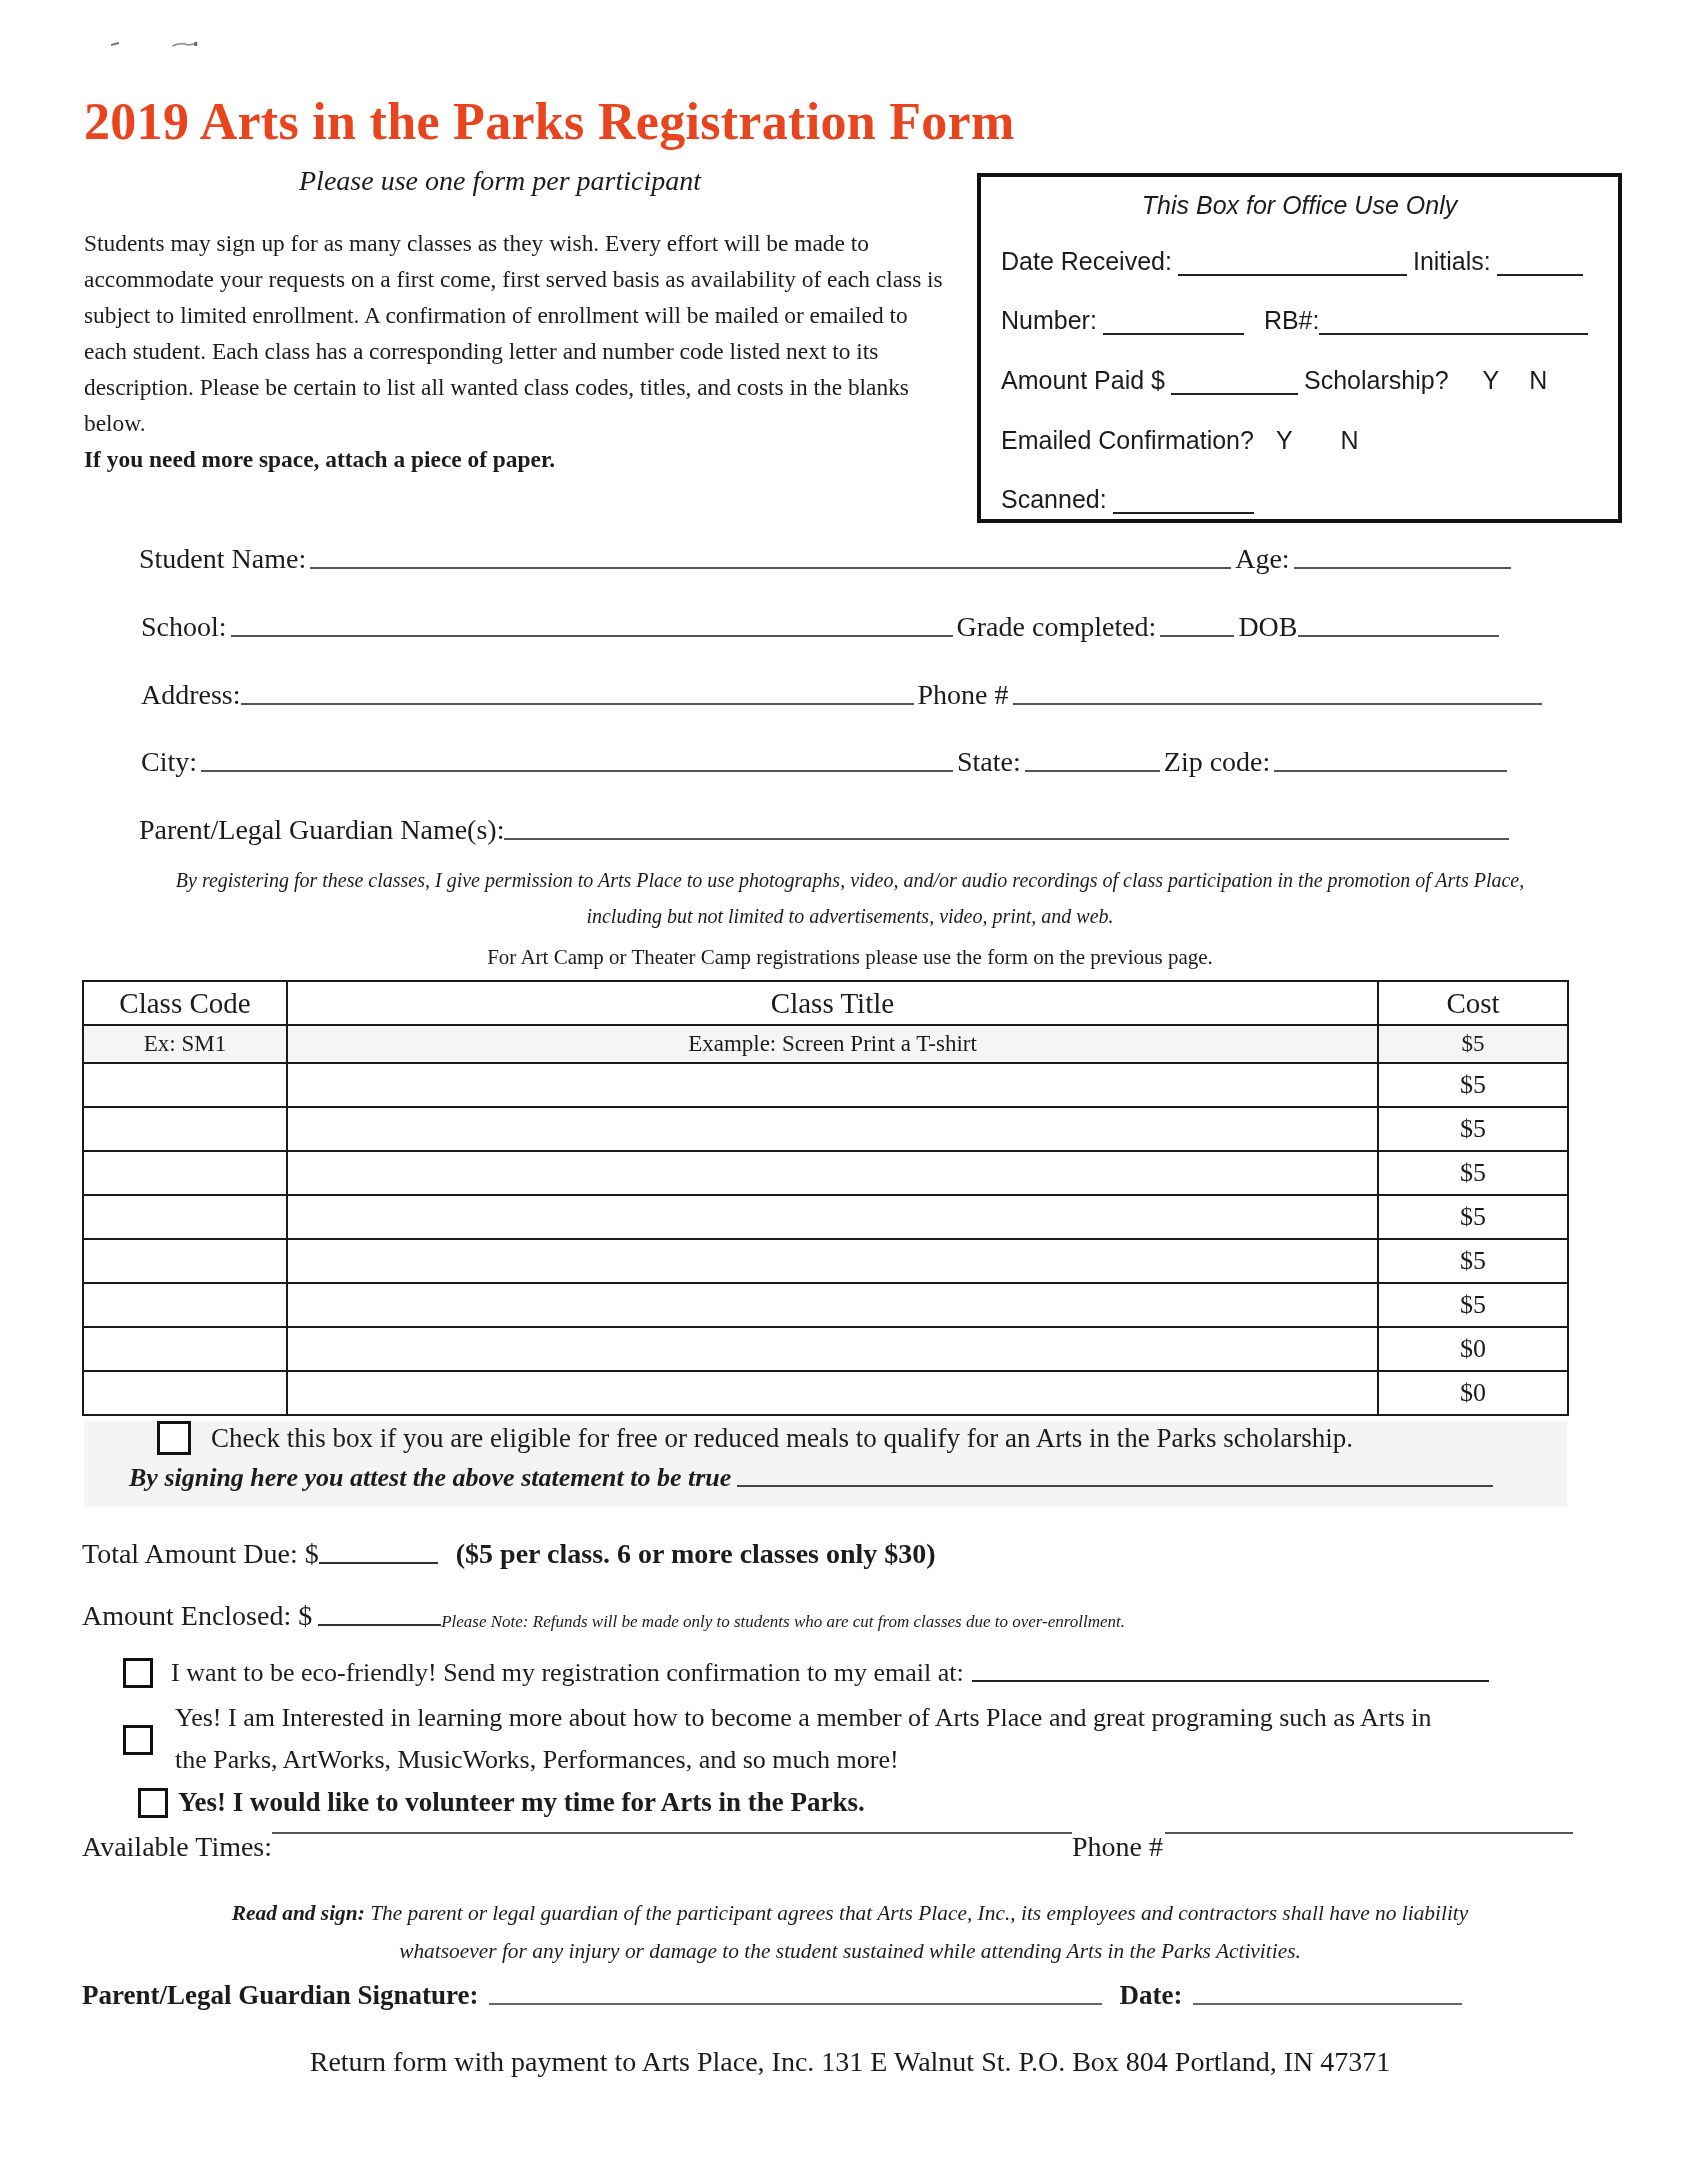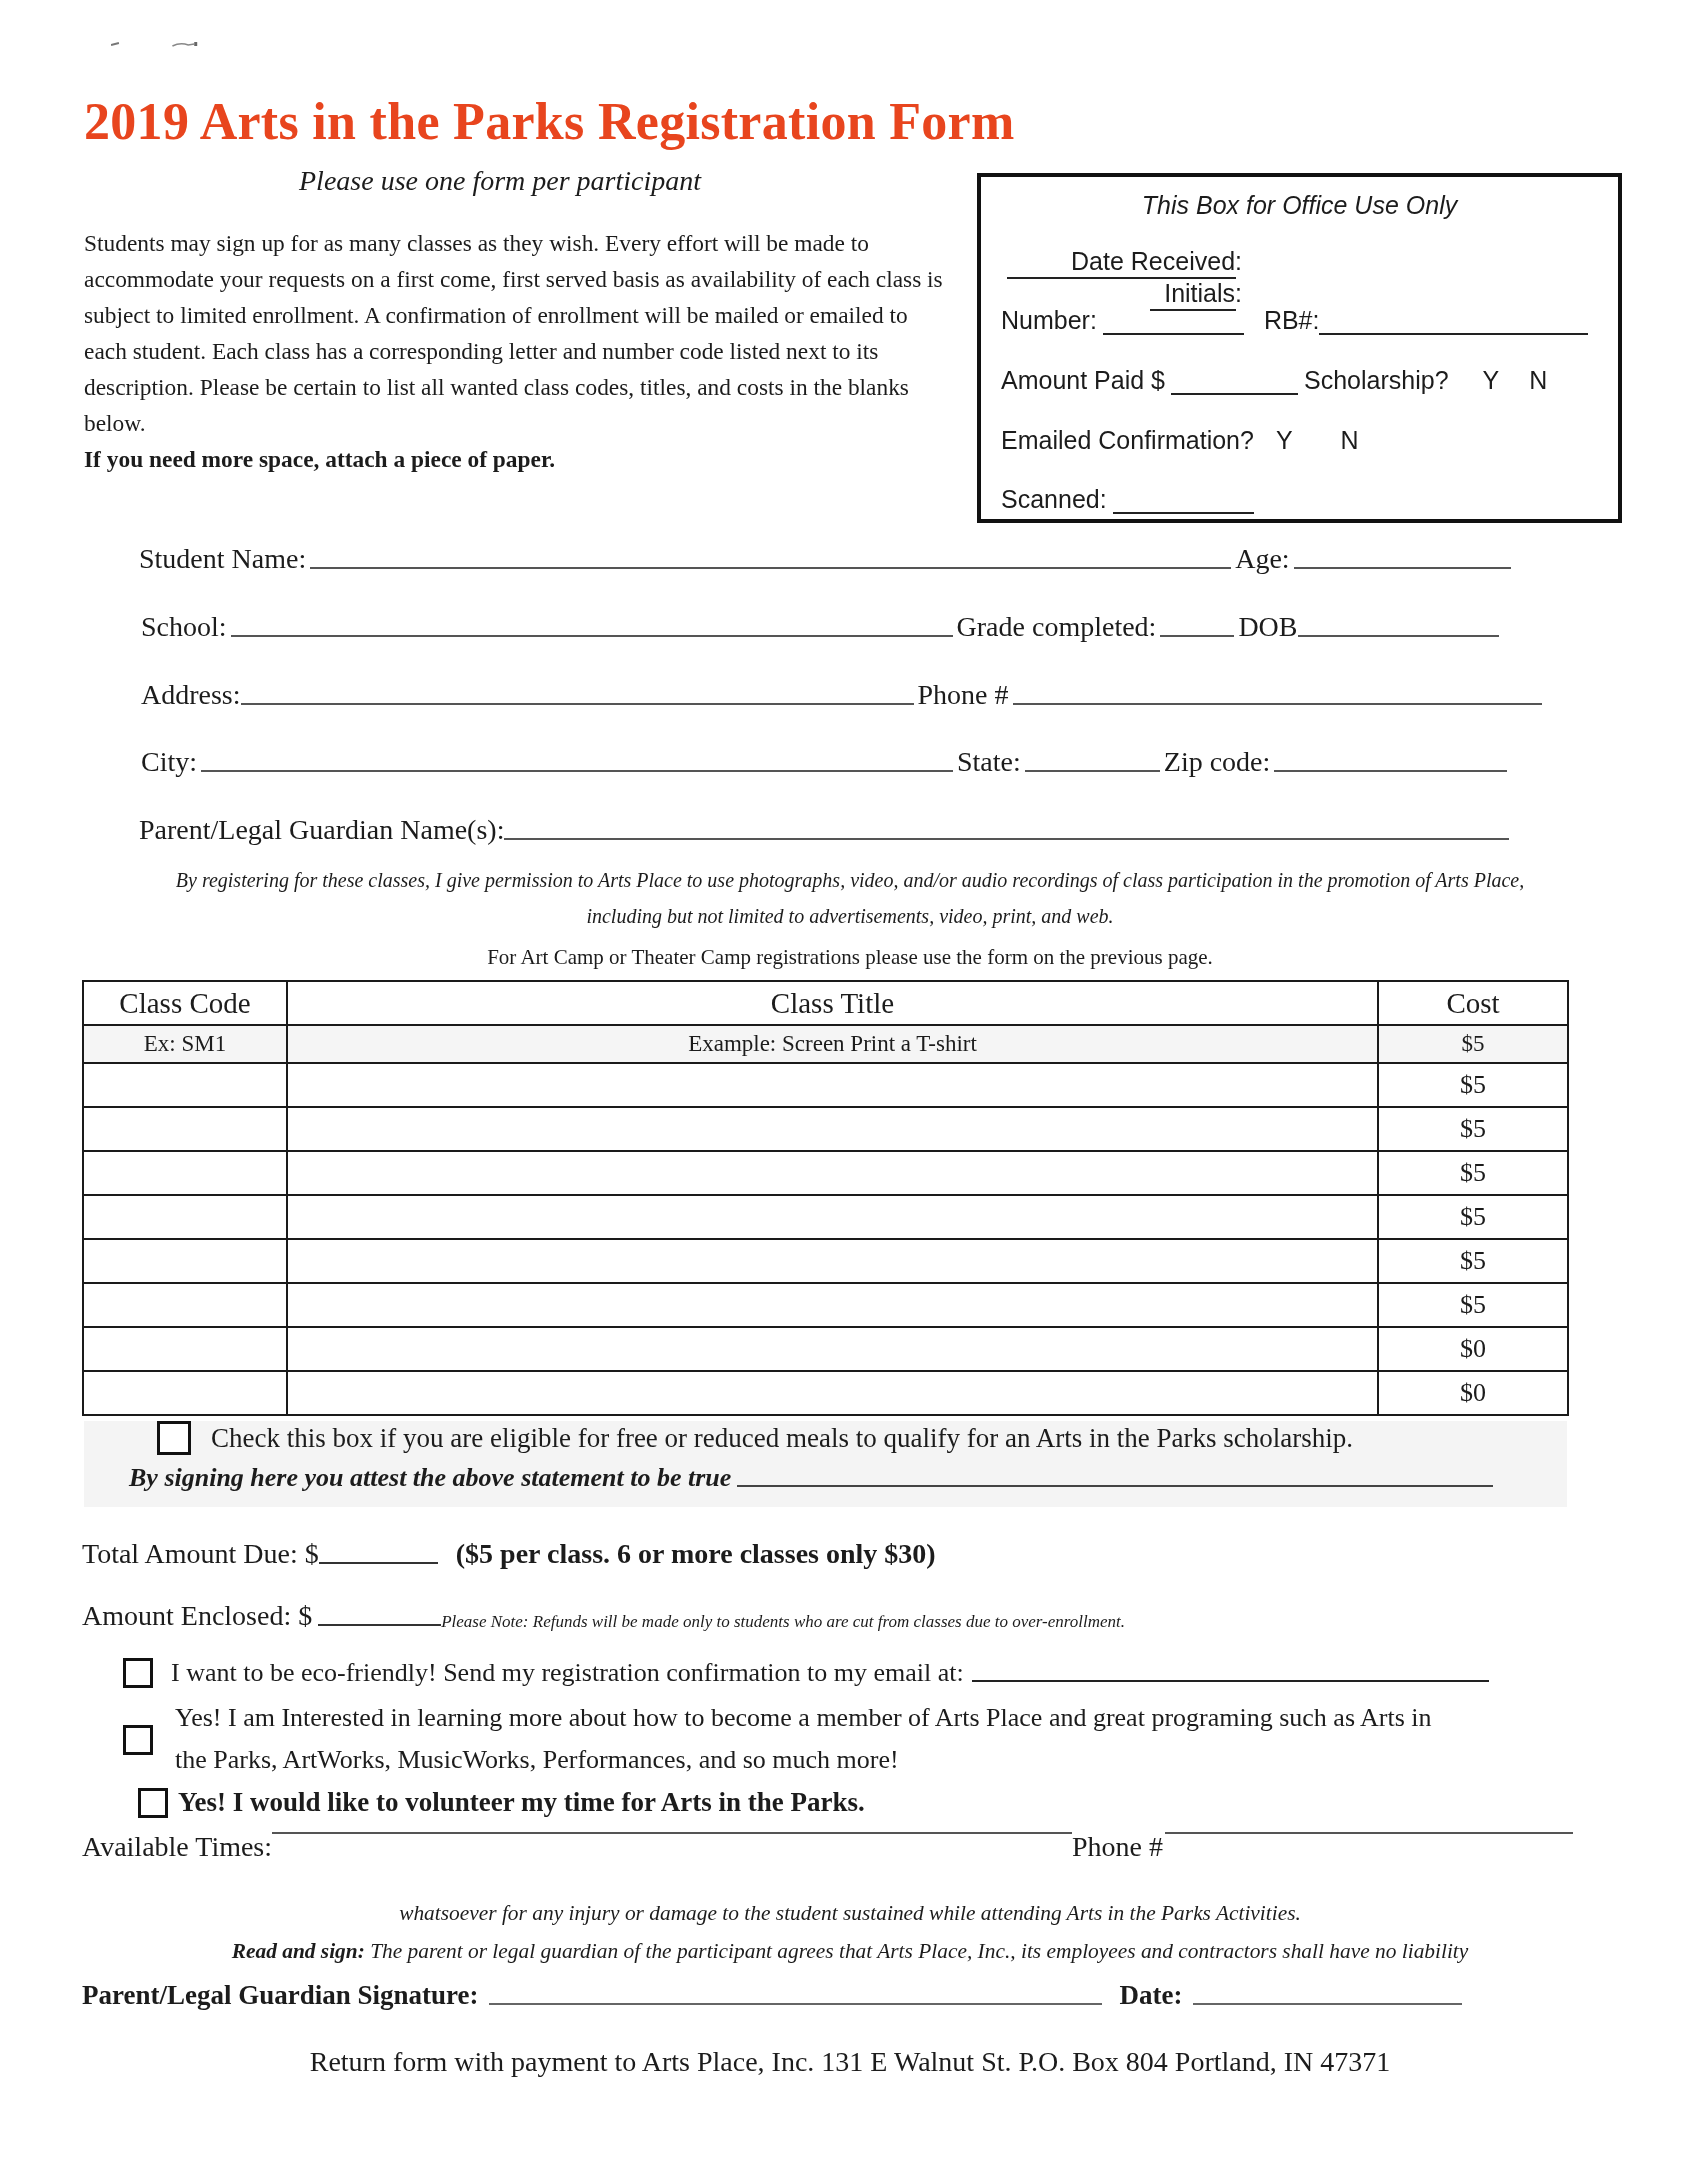--- a/index.html
+++ b/index.html
@@ -47,21 +47,21 @@
 <div class="abs title">2019 Arts in the Parks Registration Form</div>
 <div class="abs subtitle">Please use one form per participant</div>
 
 <div class="abs intro">
   <span>Students may sign up for as many classes as they wish. Every effort will be made to accommodate your requests on a first come, first served basis as availability of each class is subject to limited enrollment. A confirmation of enrollment will be mailed or emailed to each student. Each class has a corresponding letter and number code listed next to its description. Please be certain to list all wanted class codes, titles, and costs in the blanks below.</span><br>
   <span class="bold">If you need more space, attach a piece of paper.</span>
 </div>
 
 <div class="abs office">
   <div class="otitle">This Box for Office Use Only</div>
-  <div class="orow" style="top:70px;flex-direction:column;">
+  <div class="orow" style="top:70px;">
     <span>Date Received:</span>
     <span class="uline" style="width:229px;"></span>
     <span>Initials:</span>
     <span class="uline" style="width:86px;"></span>
   </div>
   <div class="orow" style="top:129px;">
     <span>Number:</span>
     <span class="uline" style="width:141px;"></span>
     <span style="margin-left:14px;">RB#:</span>
     <span class="uline" style="width:269px; margin-left:0;"></span>
@@ -223,22 +223,22 @@
   <span style="margin-left:10px;">Yes! I would like to volunteer my time for Arts in the Parks.</span>
 </div>
 <div class="line-text" style="left:82px; top:1831px; font-size:28px; display:flex; ">
   <span>Available Times:</span>
   <span class="uline" style="width:800px; margin:0 0 6px 0; border-bottom-color:#555;"></span>
   <span>Phone #</span>
   <span class="uline" style="width:408px; margin:0 0 6px 2px; border-bottom-color:#555;"></span>
 </div>
 
 <div class="abs" style="left:84px; top:1894px; width:1532px; text-align:center; font-size:21.4px; font-style:italic; line-height:38px;">
+  <div><span class="bold">Read and sign:</span> <span>The parent or legal guardian of the participant agrees that Arts Place, Inc., its employees and contractors shall have no liability</span></div>
   <div>whatsoever for any injury or damage to the student sustained while attending Arts in the Parks Activities.</div>
-  <div><span class="bold">Read and sign:</span> <span>The parent or legal guardian of the participant agrees that Arts Place, Inc., its employees and contractors shall have no liability</span></div>
 </div>
 <div class="line-text bold" style="left:82px; top:1980px; font-size:27px; display:flex; align-items:flex-end;">
   <span>Parent/Legal Guardian Signature:</span>
   <span class="uline" style="width:613px; margin:0 18px 6px 10px; border-bottom-color:#666;"></span>
   <span>Date:</span>
   <span class="uline" style="width:269px; margin:0 0 6px 10px; border-bottom-color:#666;"></span>
 </div>
 
 <div class="abs footer">Return form with payment to Arts Place, Inc. 131 E Walnut St. P.O. Box 804 Portland, IN 47371</div>
 

